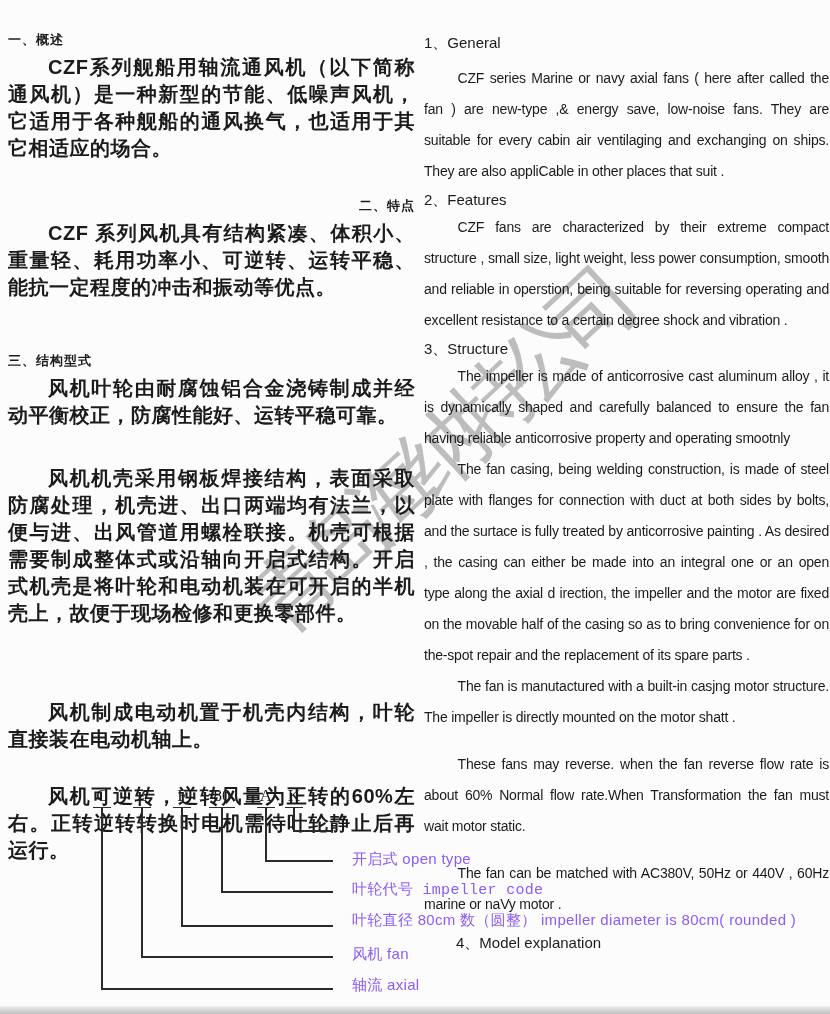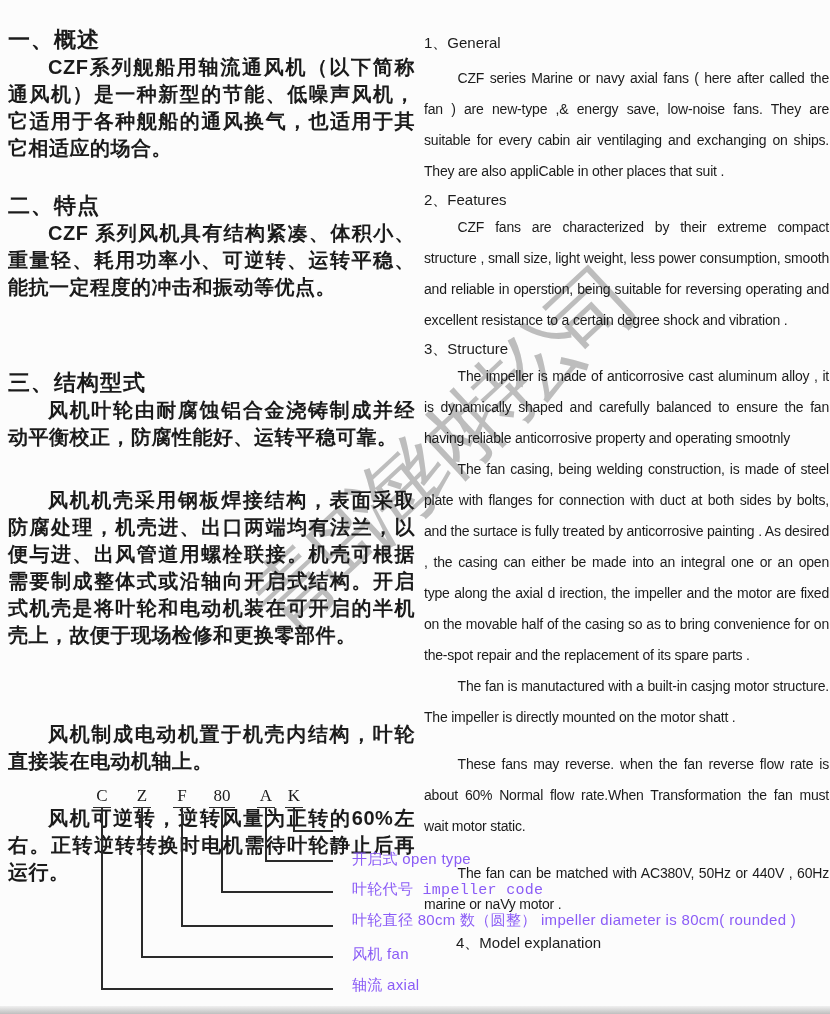--- a/index.html
+++ b/index.html
@@ -16,26 +16,26 @@
     text-align:center; white-space:nowrap;
     transform:rotate(-43deg); transform-origin:50% 50%;
     font-size:84px; letter-spacing:-16px; font-weight:400;
     color:#b3b3b3; opacity:0.85; z-index:1; pointer-events:none;
   }
   
   .col { position:absolute; z-index:2; }
   .col-left  { left:8px;   top:28px; width:407px; }
   .col-right { left:424px; top:30px; width:405px; }
 
-  .cn-h { font-size:22px; font-weight:bold; line-height:24px; letter-spacing:1px; }
+  .cn-h { font-size:13px; font-weight:bold; line-height:24px; letter-spacing:1px; }
   .cn-p {
     font-size:20px; font-weight:bold; line-height:27px;
     text-align:justify; text-indent:2em; letter-spacing:0.5px;
   }
-  .m-s2 { margin-top:32px; } .m-s3 { margin-top:70px; }
+  .m-s2 { margin-top:32px;text-align:right; } .m-s3 { margin-top:48px; }
   .m-p2 { margin-top:2px; }  .m-p4 { margin-top:36px; }
   .m-p5 { margin-top:72px; } .m-p6 { margin-top:30px; }
   .m-p7 { margin-top:26px; }
 
   .en-h { font-size:15px; line-height:25px; font-weight:400; }
   .en-h-indent { margin-left:32px; margin-top:2px; }
   .en-p {
     font-size:14px; line-height:31px; text-align:justify;
     text-indent:2.4em; letter-spacing:-0.2px;
   }

